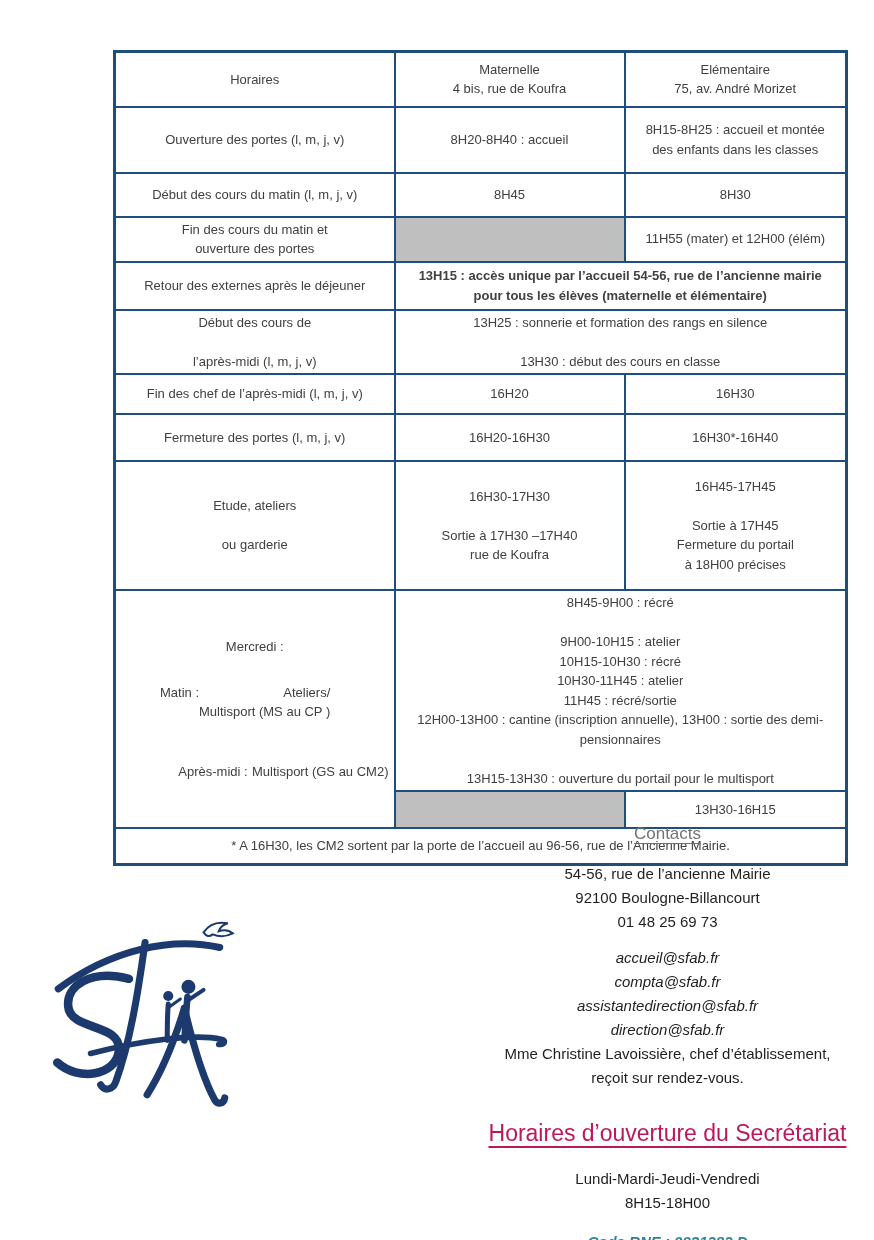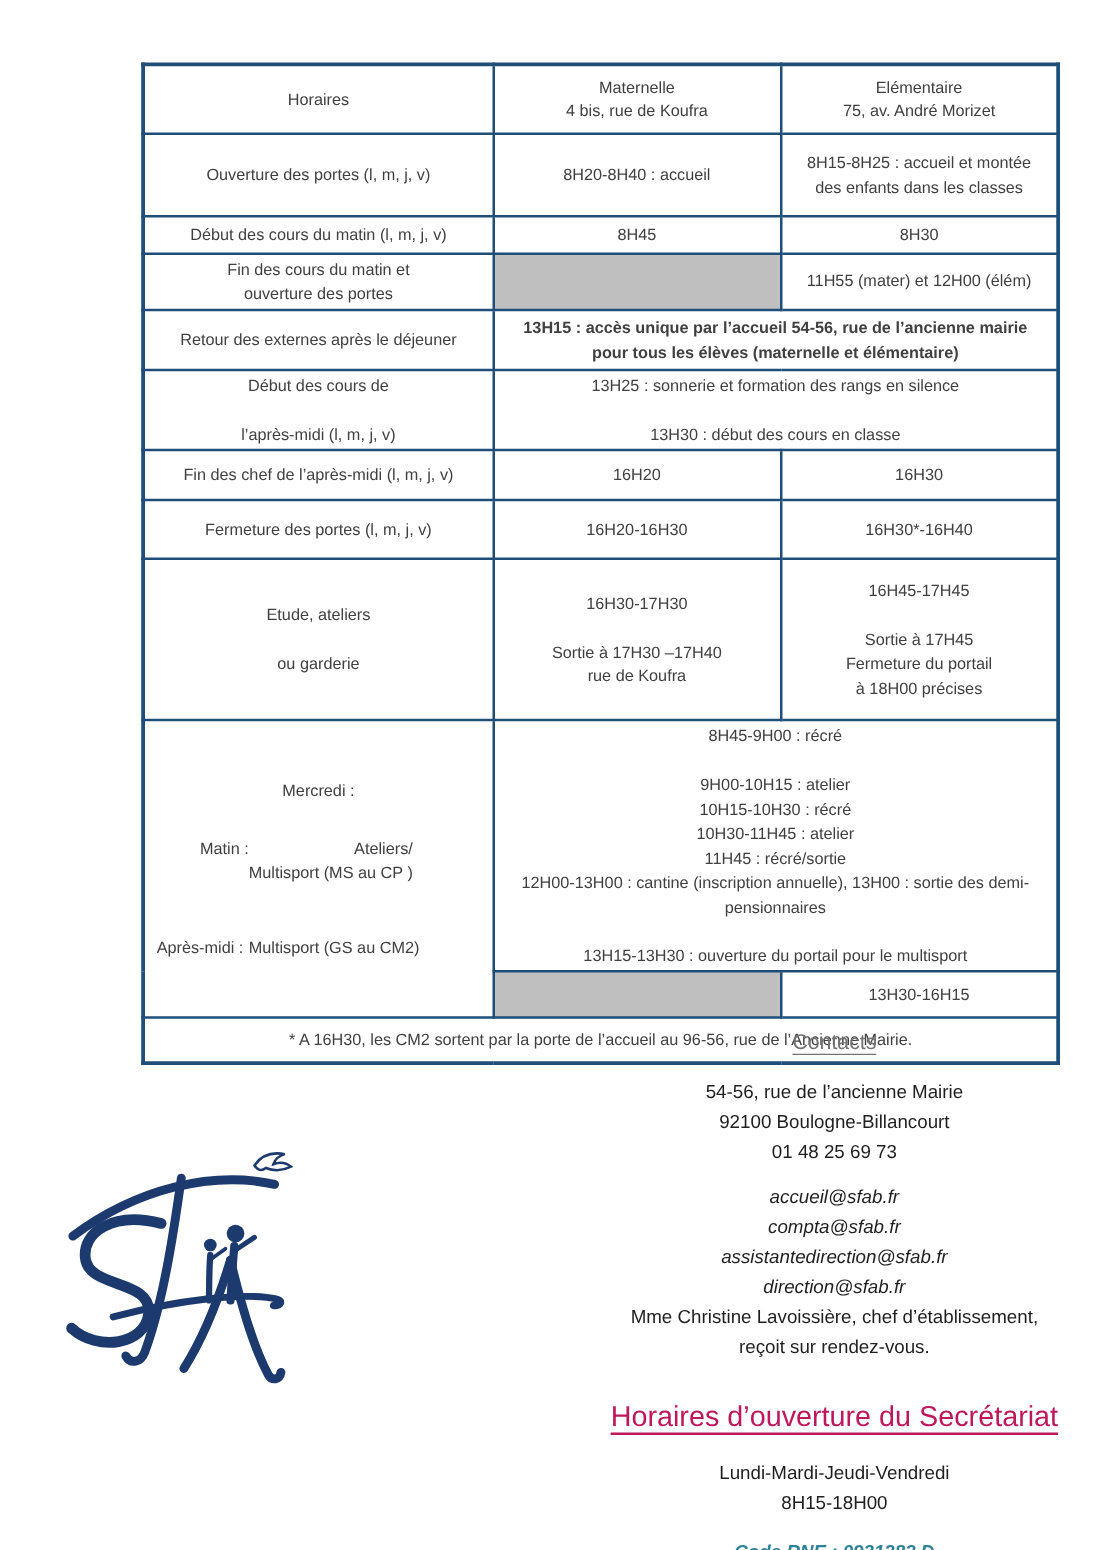--- a/index.html
+++ b/index.html
@@ -22,21 +22,21 @@
   .lbl { color:#232C8F; }
   .title-cell { font-size:20px; color:#232C8F; }
   .hdr { color:#232C8F; line-height:2.05; white-space:pre-line; }
   .red-cell { color:#FF0000; font-weight:bold; white-space:pre-line; font-size:12.5px; line-height:1.7; }
   .gray { background:#BFBFBF; }
   .sched-cell { font-size:10.6px; line-height:1.5; white-space:pre-line; padding:3px 2px; }
   .merc-cell { text-align:left; vertical-align:top; padding:18px 8px 0 14px; color:#232C8F; font-size:13px; }
   .merc-row { display:flex; }
   .merc-lab { width:78px; flex:0 0 78px; }
   .m-matin { margin-top:26px;text-align:right; }
-  .m-apm { margin-top:40px; }
+  .m-apm { margin-top:40px;justify-content:flex-end; }
   .footnote-cell { text-align:left; font-size:11.5px; color:#303030; padding:8px 10px; }
 
   
   .contacts { position:absolute; left:405px; top:824px; width:525px; text-align:center; color:#1f1f1f; }
   .c-head { display:inline-block; font-size:17px; color:#737373; text-decoration:underline; text-underline-offset:4px; }
   .c-line { font-size:15px; line-height:24px; }
   .c-email { font-size:15px; line-height:24px; font-style:italic; }
   .addr-block { margin-top:18px; }
   .email-block { margin-top:12px; }
   .sec-head { display:inline-block; margin-top:30px; font-size:23px; color:#be185d; text-decoration:underline; text-underline-offset:5px; }
@@ -64,21 +64,21 @@
 4 bis, rue de Koufra</td>
         <td class="hdr">Elémentaire
 75, av. André Morizet</td>
       </tr>
       <tr style="height:66px">
         <td class="lbl">Ouverture des portes (l, m, j, v)</td>
         <td>8H20-8H40 : accueil</td>
         <td class="ml">8H15-8H25 : accueil et montée
 des enfants dans les classes</td>
       </tr>
-      <tr style="height:30px">
+      <tr style="height:44px">
         <td class="lbl">Début des cours du matin (l, m, j, v)</td>
         <td>8H45</td>
         <td>8H30</td>
       </tr>
       <tr style="height:42px">
         <td class="lbl ml">Fin des cours du matin et
 ouverture des portes</td>
         <td class="gray"></td>
         <td>11H55  (mater) et 12H00 (élém)</td>
       </tr>

